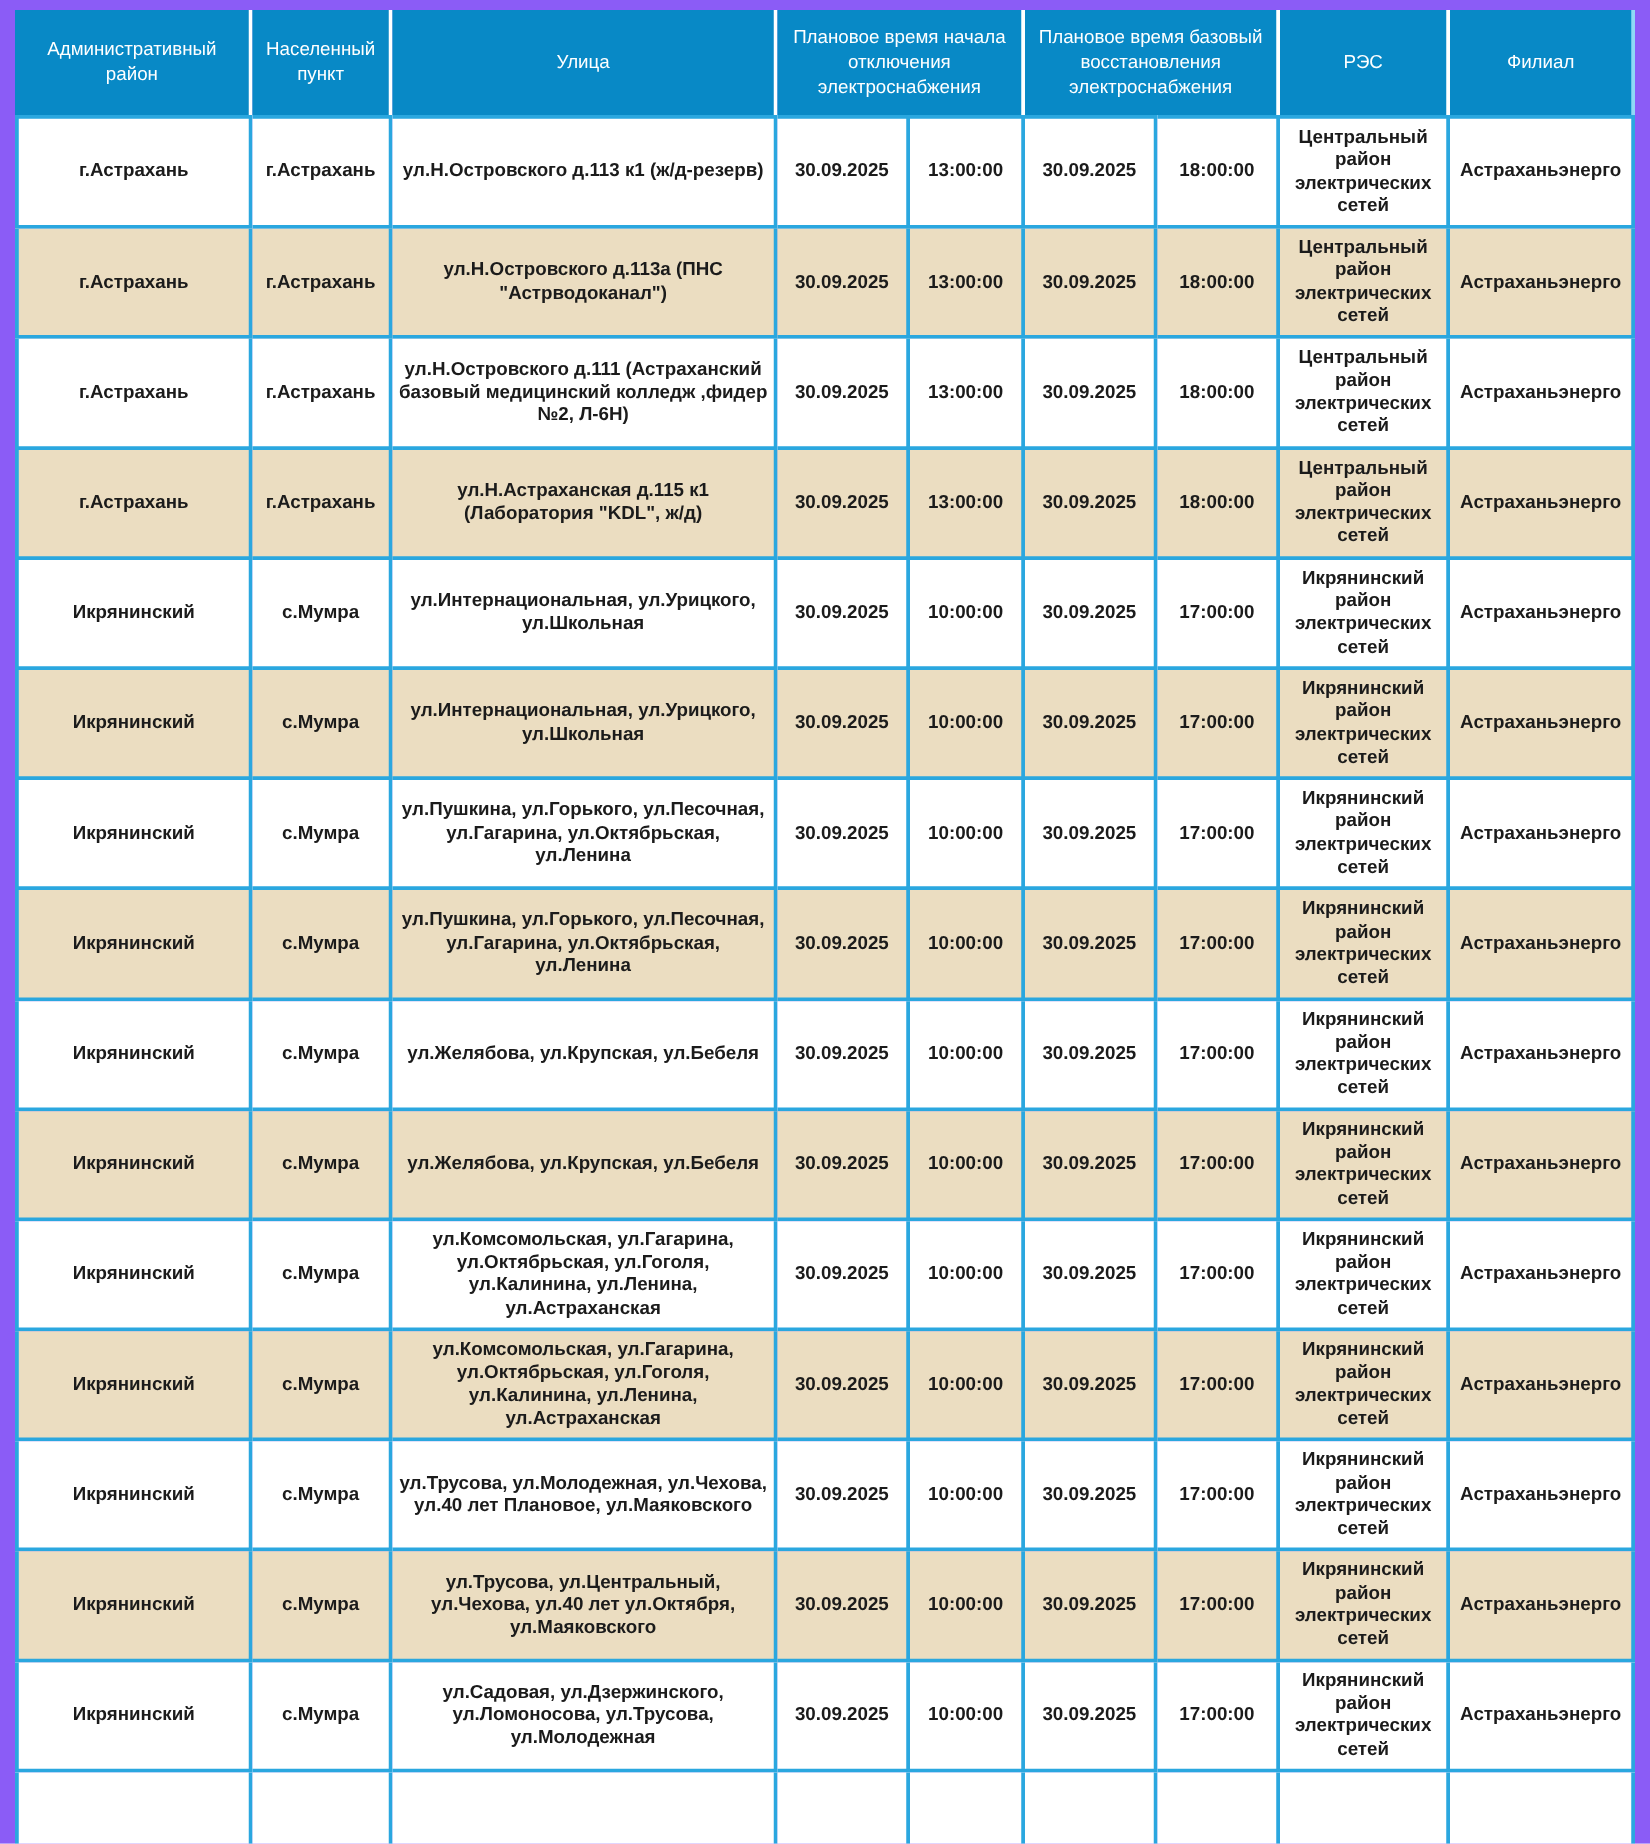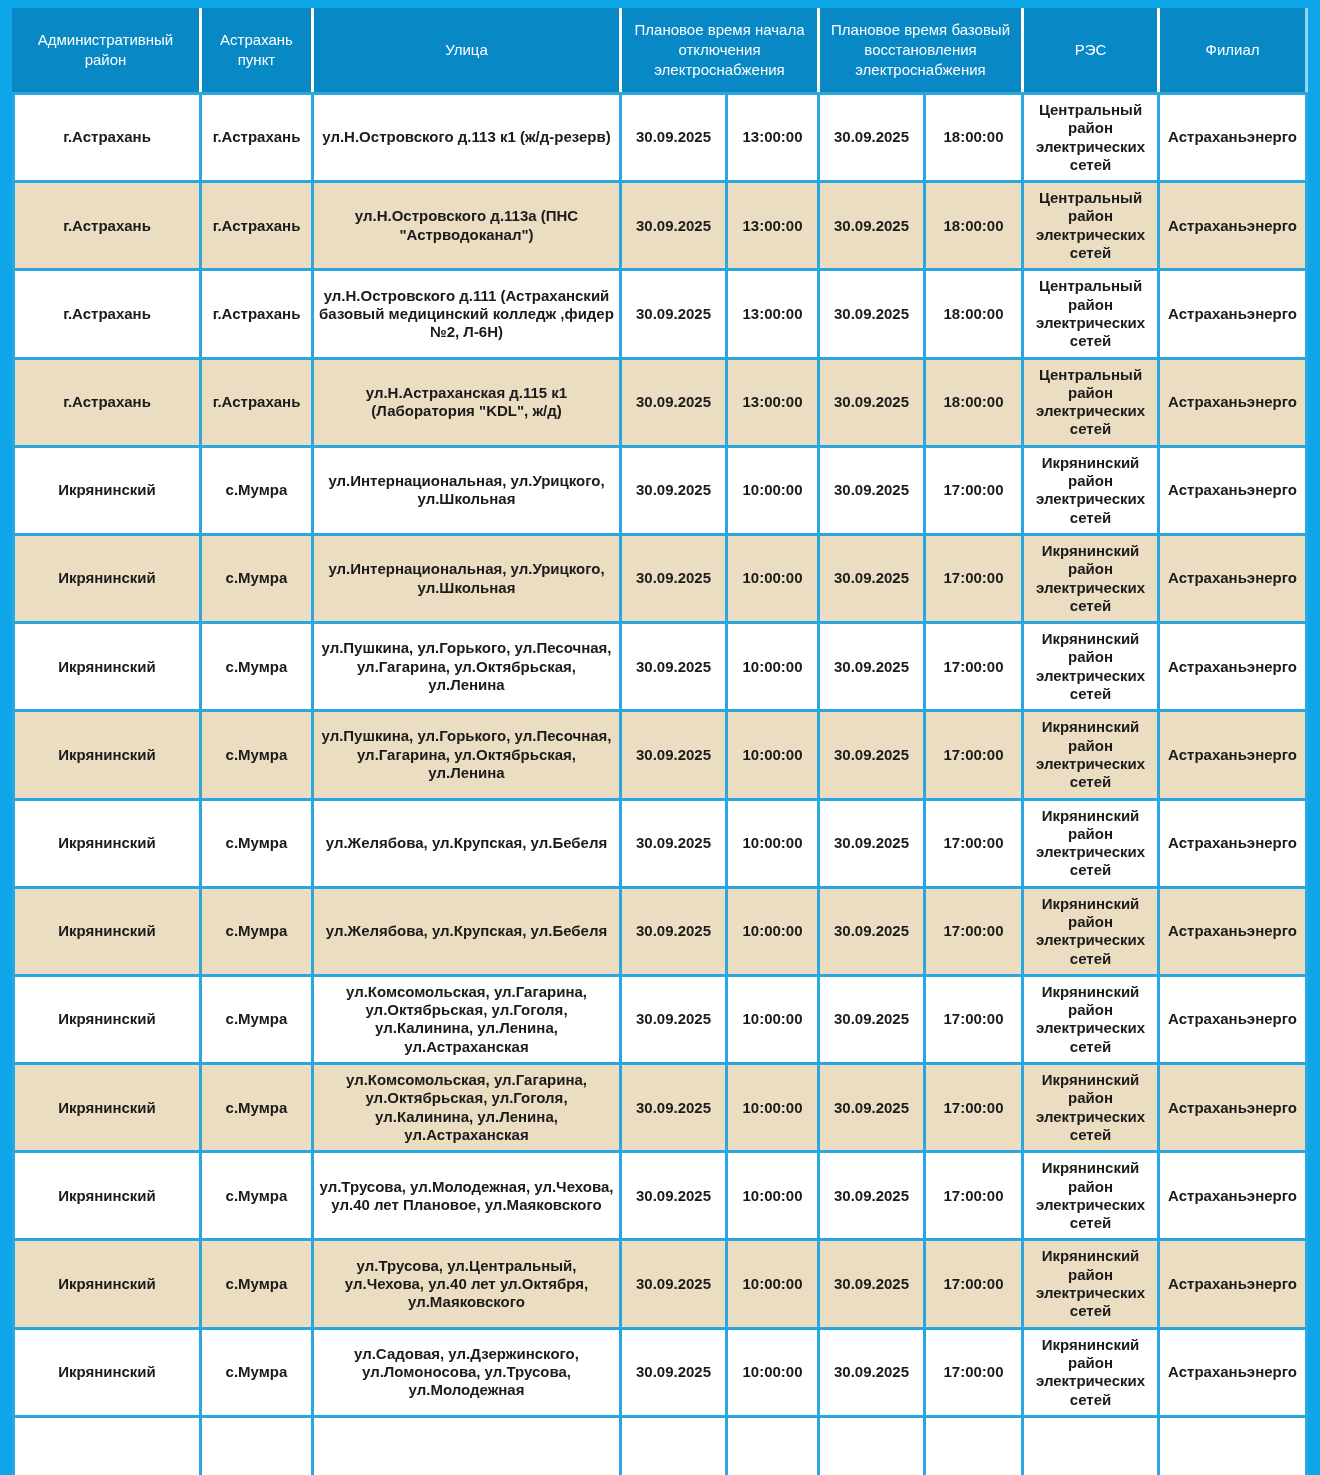--- a/index.html
+++ b/index.html
@@ -1,17 +1,17 @@
 <!DOCTYPE html>
 <html><head>
 <meta charset="utf-8">
 <style>
   html,body{margin:0;padding:0;background:#ffffff;}
   .page{
-    width:1320px;height:1475px;overflow:hidden;background:#0ea5e9;
+    width:1320px;height:1475px;overflow:hidden;background:#8b5cf6;
     box-sizing:border-box;padding:8px 12px 0 12px;
     font-family:"Liberation Sans", sans-serif;
   }
   table.outage{
     table-layout:fixed;width:1296px;border-spacing:0;border-collapse:separate;
   }
   
   th{
     font-weight:400;text-align:center;vertical-align:middle;
     font-size:15px;line-height:1.35;padding:4px 6px;box-sizing:border-box;
@@ -51,21 +51,21 @@
       <col style="width:106px">
         <col style="width:92px">
         <col style="width:106px">
       <col style="width:98px">
         <col style="width:136px">
         <col style="width:148px">
     </colgroup>
     <thead>
       <tr class="head-main">
         <th>Административный район</th>
-        <th>Астрахань пункт</th>
+        <th>Населенный пункт</th>
         <th>Улица</th>
         <th colspan="2">Плановое время начала отключения электроснабжения</th>
         <th colspan="2">Плановое время базовый восстановления электроснабжения</th>
         <th>РЭС</th>
         <th>Филиал</th>
       </tr>
     </thead>
     <tbody>
         <tr>
           <td>г.Астрахань</td>

